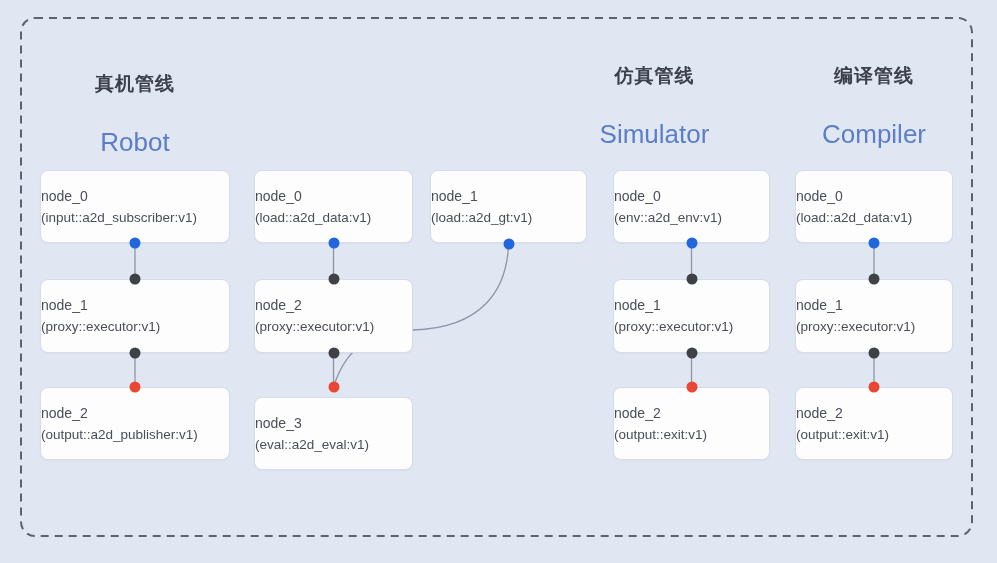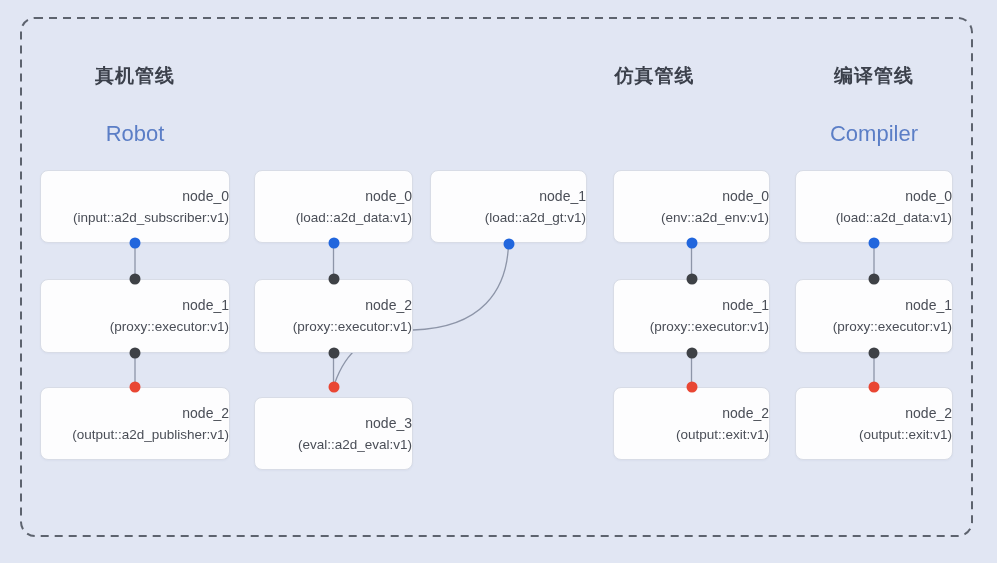--- a/index.html
+++ b/index.html
@@ -33,35 +33,35 @@
     text-align:center;
   }
   .title-zh{
     font-size:19px;
     font-weight:bold;
     line-height:26px;
     color:var(--title,#3b404b);
     letter-spacing:1px;
   }
   .title-en{
-    font-size:22px;
+    font-size:26px;
     line-height:28px;
     margin-top:31px;
     color:var(--subtitle,#5b7ec6);
   }
   .card{
     position:absolute;
     height:73px;
     background:var(--card-bg,#fdfdfe);
     border:1px solid var(--card-border,#d8dce6);
     border-radius:8px;
     box-sizing:border-box;
     display:flex;
     flex-direction:column;
-    align-items:flex-end;
+    align-items:flex-start;
     justify-content:center;
     box-shadow:0 1px 2px rgba(70,90,140,0.05);
   }
   .nname{
     font-size:14px;
     line-height:22px;
     color:var(--node-text,#4a4e57);
   }
   .ntype{
     font-size:13.5px;
@@ -93,26 +93,27 @@
     <line class="edge" x1="333.5" y1="353" x2="333.5" y2="387"></line>
     <path class="edge" d="M 508.5 244 C 507 290 482 328 413 330 C 366 331 345 353 334.5 384"></path>
 
     <line class="edge" x1="691.5" y1="243" x2="691.5" y2="279"></line>
     <line class="edge" x1="691.5" y1="353" x2="691.5" y2="387"></line>
 
     <line class="edge" x1="874" y1="243" x2="874" y2="279"></line>
     <line class="edge" x1="874" y1="353" x2="874" y2="387"></line>
   </svg>
 
-  <div class="pipe-header" style="left:40px;width:190px;">
+  <div class="pipe-header" style="left:40px;width:190px;margin-top:8px;">
     <div class="title-zh">真机管线</div>
     <div class="title-en">Robot</div>
   </div>
   <div class="pipe-header" style="left:576px;width:157px;">
     <div class="title-zh">仿真管线</div>
+    <div class="title-en">Simulator</div>
   </div>
   <div class="pipe-header" style="left:795px;width:158px;">
     <div class="title-zh">编译管线</div>
     <div class="title-en">Compiler</div>
   </div>
 
   <div class="card" style="left:40px;top:170px;width:190px;">
     <div class="nname">node_0</div>
     <div class="ntype">(input::a2d_subscriber:v1)</div>
   </div>

